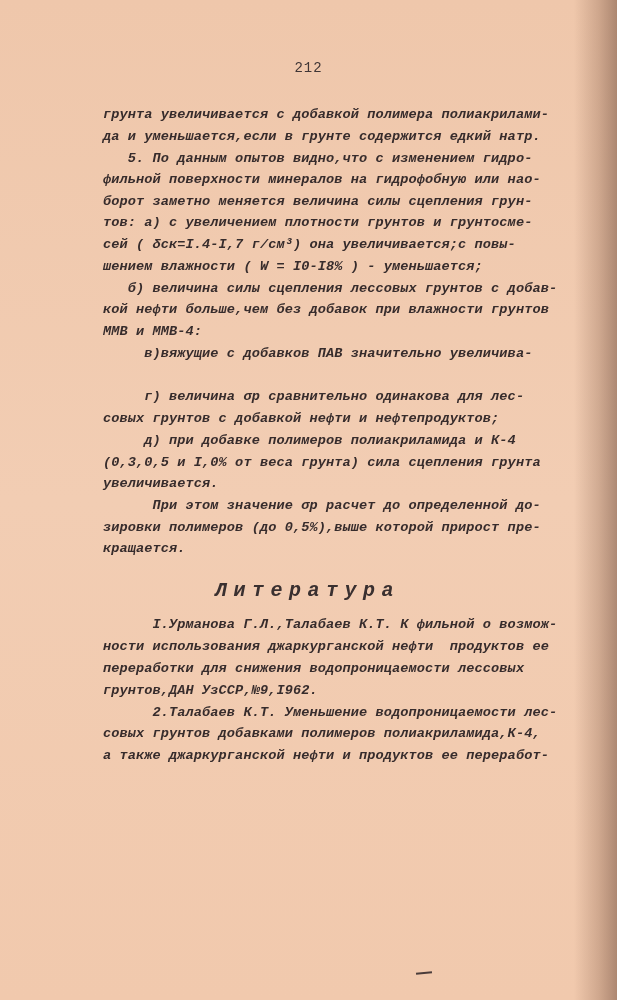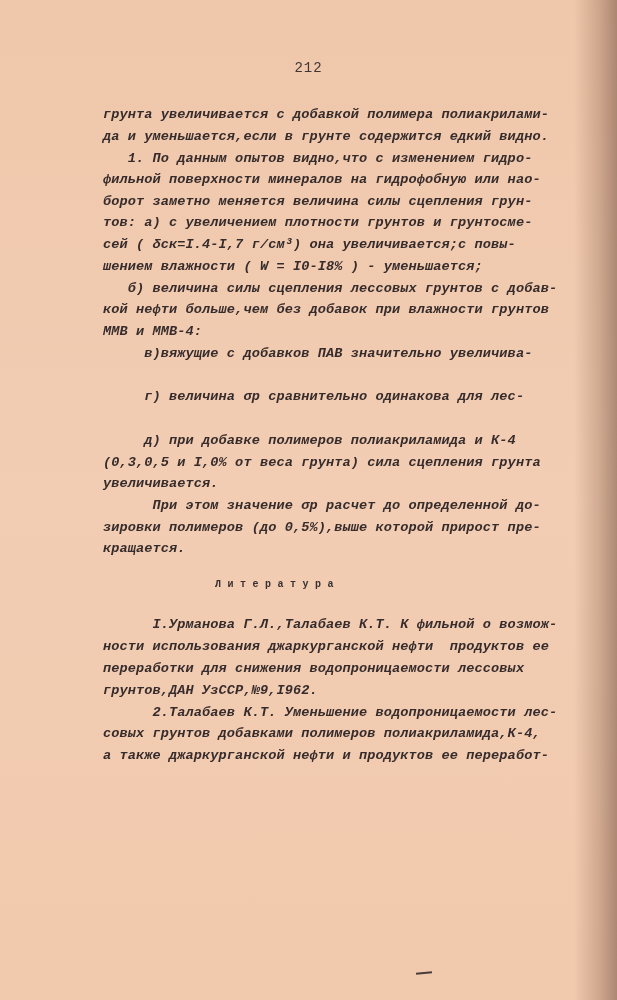--- a/index.html
+++ b/index.html
@@ -20,47 +20,48 @@
       position: absolute; top: 60px; left: 0; width: 617px; text-align: center;
       font-size: 14px; letter-spacing: 1px; color: #3f3535;
     }
     .line {
       position: absolute; left: 103px;
       font-size: 13.6px; line-height: 16px; white-space: pre;
       color: #372c2c; font-weight: bold; letter-spacing: 0.1px; font-style: italic;
     }
     .heading {
       position: absolute; top: 579px; left: 215px;
-      font-size: 10px; letter-spacing: 6.5px; white-space: pre;
-      color: #3a3030; font-weight: bold;
+      font-size: 20px; letter-spacing: 6.5px; white-space: pre;
+      color: #3a3030; font-weight: bold; font-style: italic;
     }
     .mark {
       position: absolute; left: 416px; top: 972px; width: 16px; height: 2px;
       background: #4a3c3a; transform: rotate(-6deg);
     }
   </style>
 </head>
 <body>
 
 <div class="page">
   <div class="page-number">212</div>
 
   <div class="line" style="top:107px">грунта увеличивается с добавкой полимера полиакрилами-</div>
-  <div class="line" style="top:129px">да и уменьшается,если в грунте содержится едкий видно.</div>
-  <div class="line" style="top:151px">   1. По данным опытов видно,что с изменением гидро-</div>
+  <div class="line" style="top:129px">да и уменьшается,если в грунте содержится едкий натр.</div>
+  <div class="line" style="top:151px">   5. По данным опытов видно,что с изменением гидро-</div>
   <div class="line" style="top:172px">фильной поверхности минералов на гидрофобную или нао-</div>
   <div class="line" style="top:194px">борот заметно меняется величина силы сцепления грун-</div>
   <div class="line" style="top:215px">тов: а) с увеличением плотности грунтов и грунтосме-</div>
   <div class="line" style="top:237px">сей ( δск=I.4-I,7 г/см³) она увеличивается;с повы-</div>
   <div class="line" style="top:259px">шением влажности ( W = I0-I8% ) - уменьшается;</div>
   <div class="line" style="top:281px">   б) величина силы сцепления лессовых грунтов с добав-</div>
   <div class="line" style="top:302px">кой нефти больше,чем без добавок при влажности грунтов</div>
   <div class="line" style="top:324px">ММВ и ММВ-4:</div>
   <div class="line" style="top:346px">     в)вяжущие с добавков ПАВ значительно увеличива-</div>
   <div class="line" style="top:389px">     г) величина σр сравнительно одинакова для лес-</div>
+  <div class="line" style="top:411px">совых грунтов с добавкой нефти и нефтепродуктов;</div>
   <div class="line" style="top:433px">     д) при добавке полимеров полиакриламида и К-4</div>
   <div class="line" style="top:455px">(0,3,0,5 и I,0% от веса грунта) сила сцепления грунта</div>
   <div class="line" style="top:476px">увеличивается.</div>
   <div class="line" style="top:498px">      При этом значение σр расчет до определенной до-</div>
   <div class="line" style="top:520px">зировки полимеров (до 0,5%),выше которой прирост пре-</div>
   <div class="line" style="top:541px">кращается.</div>
 
   <div class="heading">Литература</div>
 
   <div class="line" style="top:617px">      I.Урманова Г.Л.,Талабаев К.Т. К фильной о возмож-</div>

